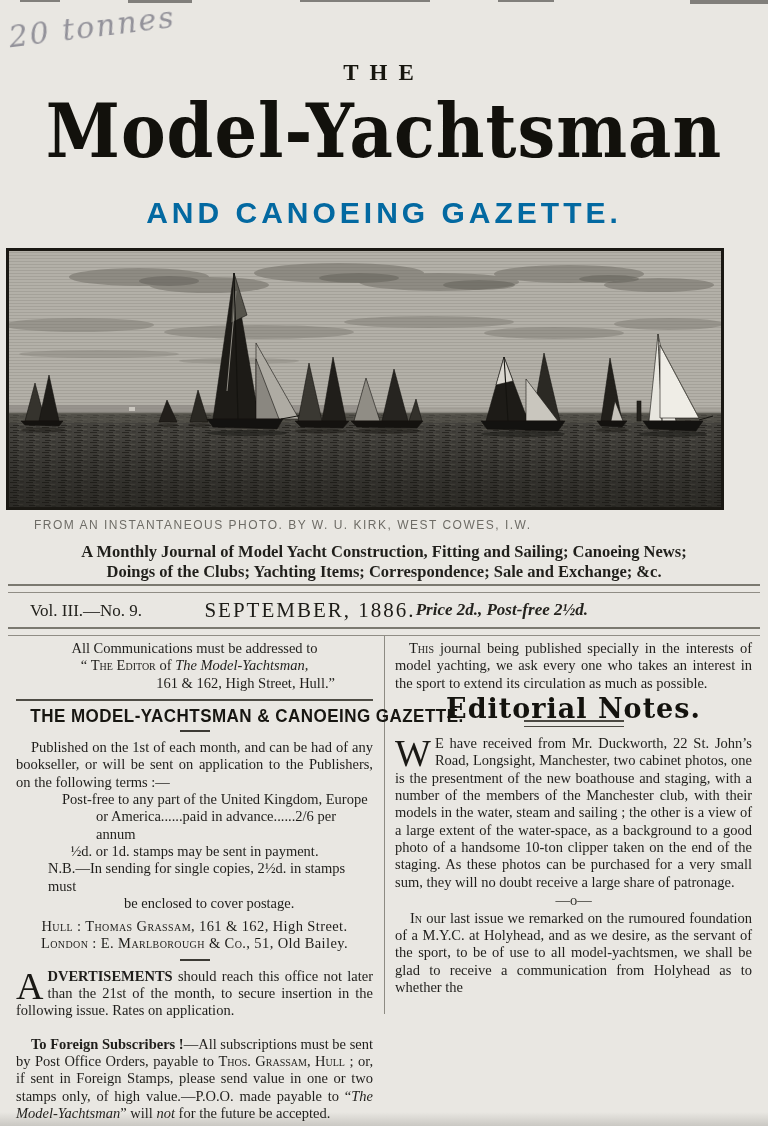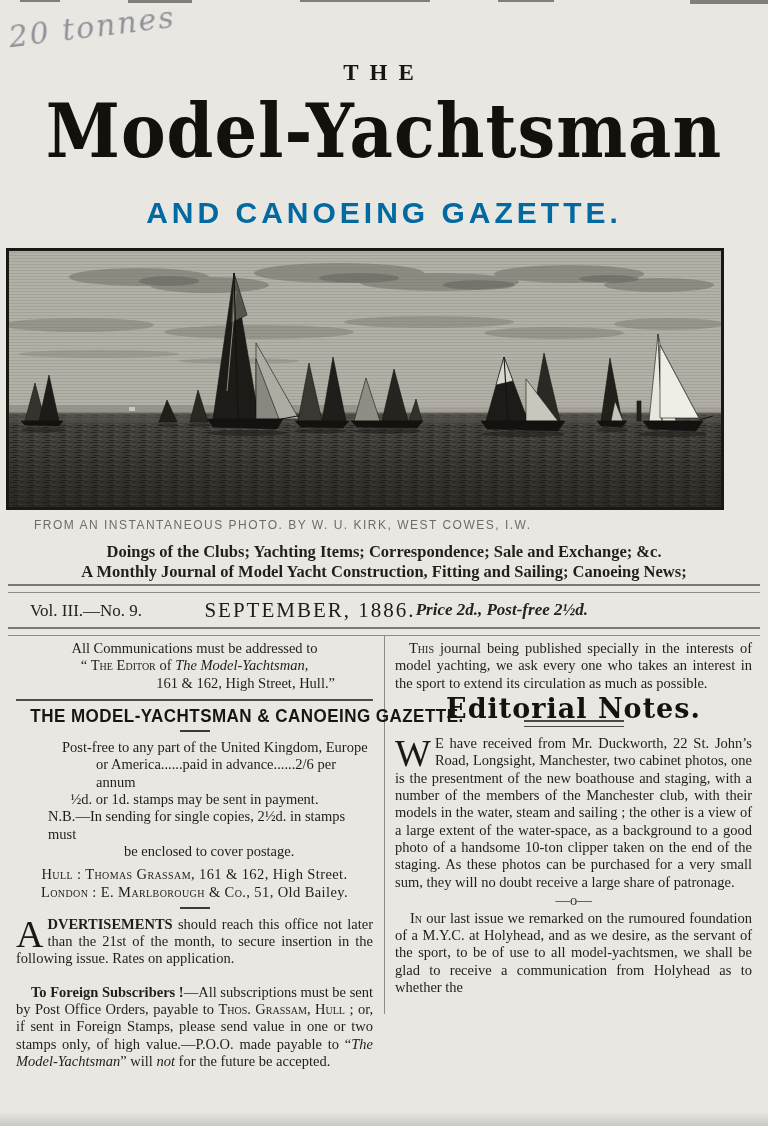--- a/index.html
+++ b/index.html
@@ -268,22 +268,22 @@
         <line x1="690" y1="169" x2="704" y2="165" stroke="#14130f" stroke-width="1"></line>
         <ellipse cx="664" cy="183" rx="34" ry="3" fill="#1a1915" opacity="0.5" stroke="none"></ellipse>
       </g>
     </g>
   </svg>
 </div>
 
 <div class="abs engraving-caption">FROM AN INSTANTANEOUS PHOTO. BY W. U. KIRK, WEST COWES, I.W.</div>
 
 <div class="abs journal-desc">
+  <div>A Monthly Journal of Model Yacht Construction, Fitting and Sailing; Canoeing News;</div>
   <div>Doings of the Clubs; Yachting Items; Correspondence; Sale and Exchange; &amp;c.</div>
-  <div>A Monthly Journal of Model Yacht Construction, Fitting and Sailing; Canoeing News;</div>
 </div>
 
 <div class="abs rule-double ruleA"></div>
 
 <div class="abs issue-bar">
   <span class="issue-vol">Vol. III.—No. 9.</span>
   <span class="issue-date">SEPTEMBER, 1886.</span>
   <span class="issue-price">Price 2d., Post-free 2½d.</span>
 </div>
 
@@ -297,20 +297,21 @@
     <p class="addr-l2"><span>“ </span><span class="sc">The Editor</span><span> of </span><span class="it">The Model-Yachtsman,</span></p>
     <p class="addr-l3">161 &amp; 162, High Street, Hull.”</p>
   </div>
 
   <hr class="col-rule">
 
   <div class="gazette-heading">THE MODEL-YACHTSMAN &amp; CANOEING GAZETTE.</div>
   <div class="mini-rule"></div>
 
   <div>
+    <p class="just ind">Published on the 1st of each month, and can be had of any bookseller, or will be sent on application to the Publishers, on the following terms :—</p>
     <p class="term1">Post-free to any part of the United Kingdom, Europe</p>
     <p class="term2">or America......paid in advance......2/6 per annum</p>
     <p class="term3">½d. or 1d. stamps may be sent in payment.</p>
     <p class="nb1">N.B.—In sending for single copies, 2½d. in stamps must</p>
     <p class="nb2">be enclosed to cover postage.</p>
   </div>
 
   <div class="agents">
     <p class="agent-line"><span class="sc">Hull :  Thomas Grassam</span><span>, 161 &amp; 162, High Street.</span></p>
     <p class="agent-line"><span class="sc">London :  E. Marlborough &amp; Co.</span><span>, 51, Old Bailey.</span></p>

